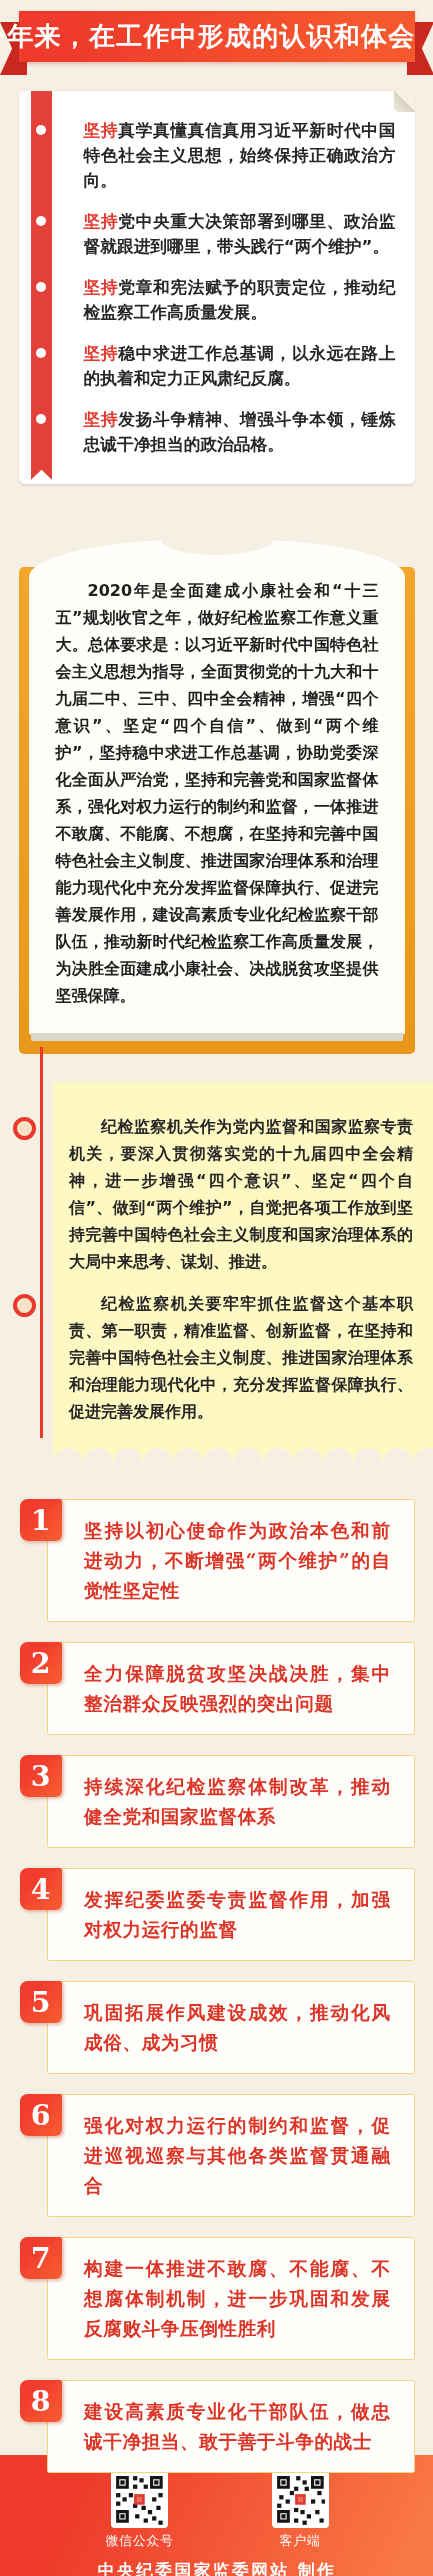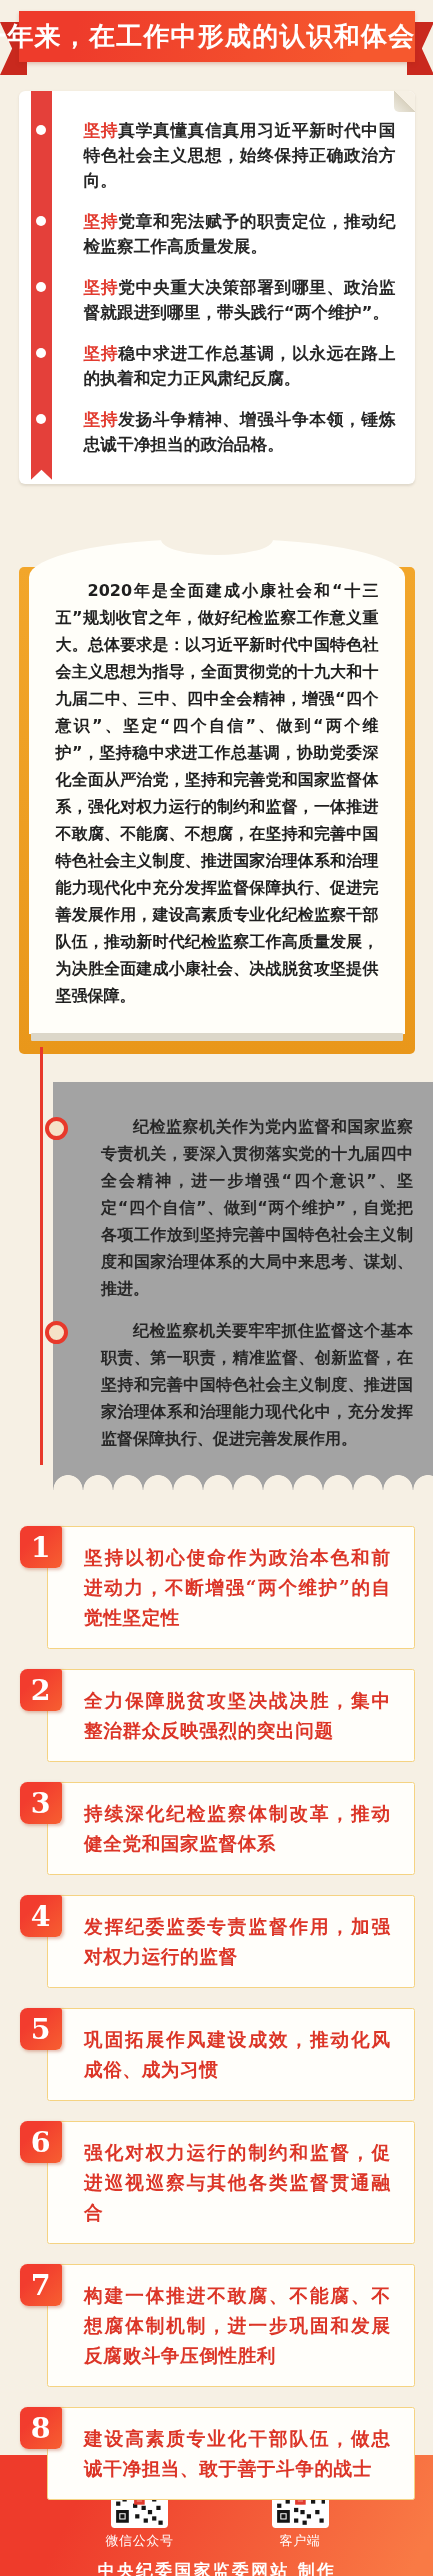--- a/index.html
+++ b/index.html
@@ -34,21 +34,21 @@
   .book{position:relative;margin:55px 18.6px 0;padding-bottom:20px;}
   .book-bg{position:absolute;left:0;right:0;top:28.5px;bottom:0;background:linear-gradient(#f2a62b,#e9971a);border-radius:5px;}
   .page{position:relative;margin:0 10px;background:#fffef9;border-radius:46% 46% 0 0/38px 38px 0 0;
     padding:38px 27px 25px;}
   .page .dip{position:absolute;top:-15px;left:50%;transform:translateX(-50%);width:112px;height:31px;
     background:#f6f0e4;border-radius:50%;}
   .page .page-edge{position:absolute;left:2.5px;right:2.5px;bottom:-7.4px;height:8px;background:#dcd7c9;border-radius:1.2px;}
   .page p{margin:0;font-size:16px;line-height:27px;font-weight:bold;color:#1f1f1f;text-align:justify;text-indent:2em;}
 
   
-  .quote{position:relative;margin:28.5px 0 0 53px;background:#a3a3a3;padding:31px 21px 38px 48px;}
+  .quote{position:relative;margin:28.5px 0 0 53px;background:#fef9c3;padding:31px 21px 38px 16px;}
   .quote .vline{position:absolute;left:-13px;top:-35px;bottom:25px;width:2.5px;background:#e8392b;}
   .quote .scallop{position:absolute;left:0;right:0;bottom:0;height:16.7px;
     background-image:radial-gradient(circle at 15px 16.7px,#f6f0e4 14.3px,rgba(246,240,228,0) 15px);
     background-size:30px 16.7px;background-repeat:repeat-x;}
   .q-para{position:relative;margin-bottom:15px;}
   .q-para:last-of-type{margin-bottom:0;}
   .q-para .ring{position:absolute;left:-56px;top:3.7px;width:15px;height:15px;border:4.3px solid #e8392b;
     border-radius:50%;background:#f5e2c8;box-sizing:content-box;}
   .q-para p{margin:0;font-size:16px;line-height:27px;font-weight:bold;color:#262626;text-align:justify;text-indent:2em;}
 
@@ -92,25 +92,25 @@
   <div class="card1">
     <span class="strip"></span>
     <span class="dogear"></span>
 
     <div class="k-item">
       <span class="dot"></span>
       <p><span class="kp">坚持</span><span>真学真懂真信真用习近平新时代中国特色社会主义思想，始终保持正确政治方向。</span></p>
     </div>
     <div class="k-item">
       <span class="dot"></span>
+      <p><span class="kp">坚持</span><span>党中央重大决策部署到哪里、政治监督就跟进到哪里，带头践行“两个维护”。</span></p>
+    </div>
+    <div class="k-item">
+      <span class="dot"></span>
       <p><span class="kp">坚持</span><span>党章和宪法赋予的职责定位，推动纪检监察工作高质量发展。</span></p>
-    </div>
-    <div class="k-item">
-      <span class="dot"></span>
-      <p><span class="kp">坚持</span><span>党中央重大决策部署到哪里、政治监督就跟进到哪里，带头践行“两个维护”。</span></p>
     </div>
     <div class="k-item">
       <span class="dot"></span>
       <p><span class="kp">坚持</span><span>稳中求进工作总基调，以永远在路上的执着和定力正风肃纪反腐。</span></p>
     </div>
     <div class="k-item">
       <span class="dot"></span>
       <p><span class="kp">坚持</span><span>发扬斗争精神、增强斗争本领，锤炼忠诚干净担当的政治品格。</span></p>
     </div>
   </div>

